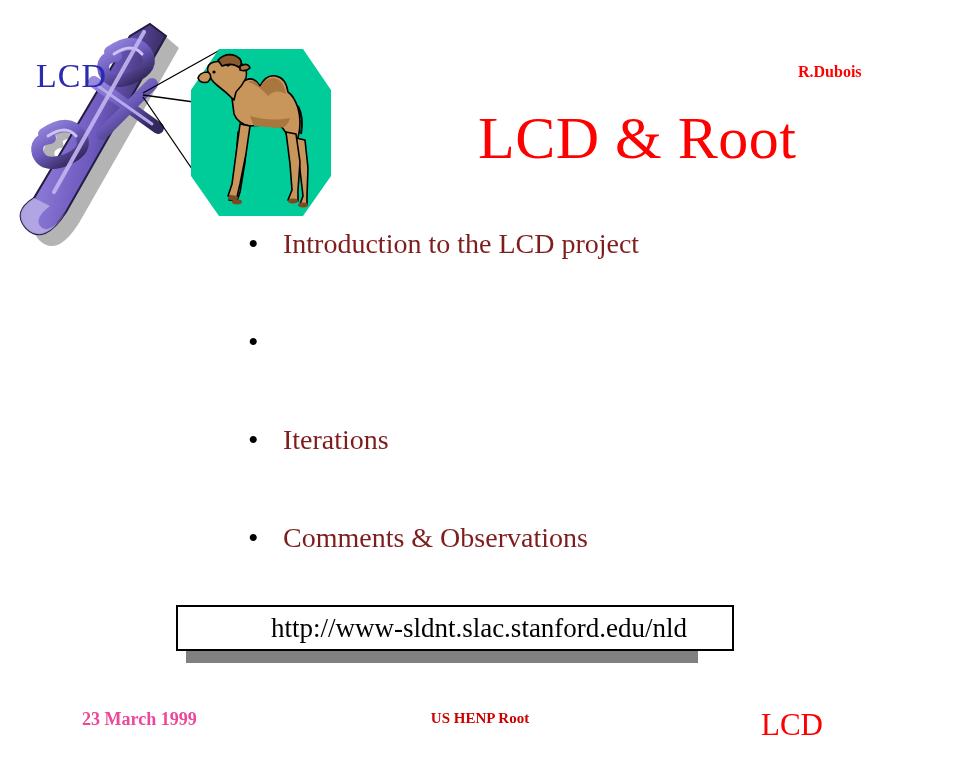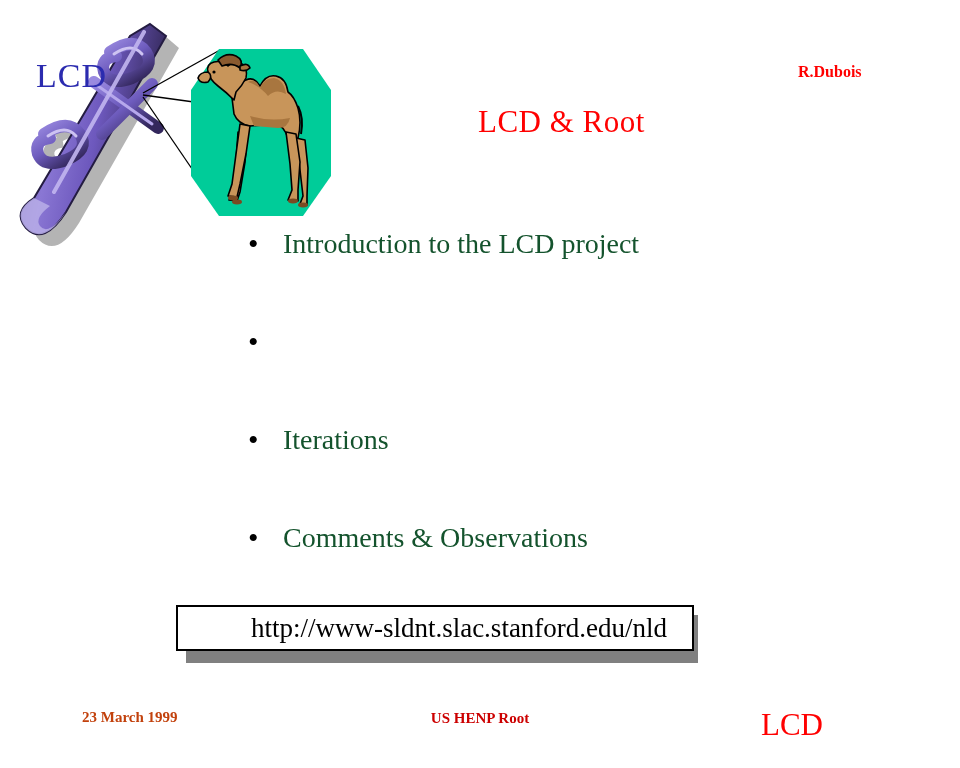--- a/index.html
+++ b/index.html
@@ -33,21 +33,21 @@
     color: #ff0000;
     letter-spacing: 0px;
     white-space: nowrap;
     margin-top: 36px;
   }
 
   
   .title {
     position: absolute;
     left: 478px; top: 104px;
-    font-size: 31px;
+    font-size: 60px;
     color: #ff0000;
     white-space: nowrap;
     letter-spacing: 0.5px;
   }
 
   
   .logo-art {
     position: absolute;
     left: 10px; top: 10px;
     width: 190px; height: 250px;
@@ -94,62 +94,62 @@
     width: 35px;
     flex: 0 0 35px;
     font-size: 30px;
     line-height: 32px;
     color: #000000;
     text-align: left;
   }
   .bullet-text {
     font-size: 28px;
     line-height: 32px;
-    color: #14532d;
+    color: #7f1d1d;
     white-space: nowrap;
   }
 
   
   .url-wrap {
     position: absolute;
     left: 176px; top: 605px;
     width: 522px; height: 58px;
   }
   .url-shadow {
     position: absolute;
     left: 10px; top: 10px;
     width: 512px; height: 48px;
     background: #808080;
   }
   .url-box {
     position: absolute;
     left: 0; top: 0;
-    width: 518px; height: 46px;
+    width: 558px; height: 46px;
     background: #ffffff;
     border: 2px solid #000000;
     box-sizing: border-box;
     display: flex;
     align-items: center;
     justify-content: center;
     padding-left: 48px;
   }
   .url-text {
     font-size: 27px;
     color: #000000;
     white-space: nowrap;
     letter-spacing: 0px;
   }
 
   
   .footer-date {
     position: absolute;
     left: 82px; top: 709px;
-    font-size: 15px;
+    font-size: 18px;
     font-weight: bold;
-    color: #c2410c;
+    color: #ec4899;
     white-space: nowrap;
   }
   .footer-center {
     position: absolute;
     left: 350px; top: 709px;
     width: 260px;
     text-align: center;
     font-size: 15px;
     font-weight: bold;
     color: #cc0000;

